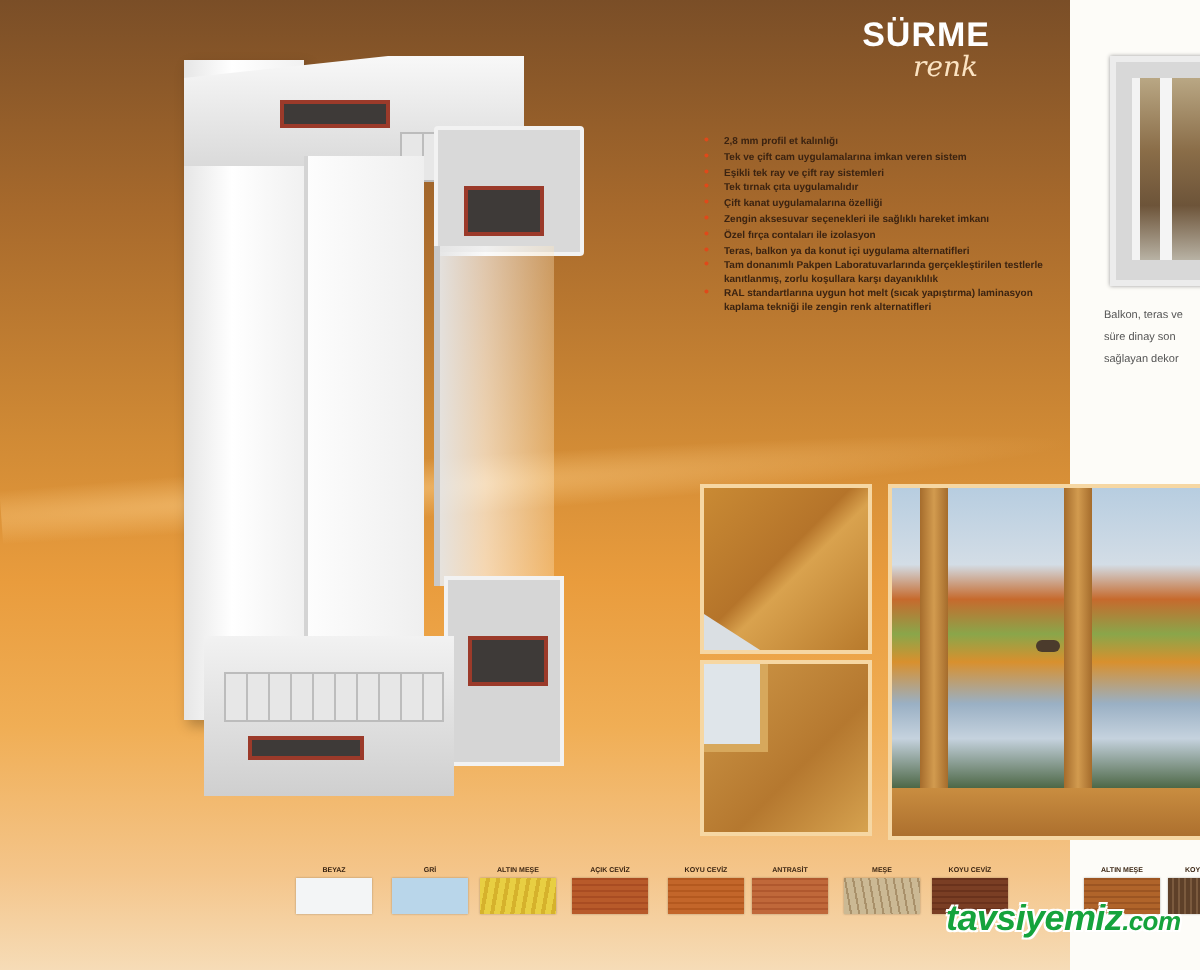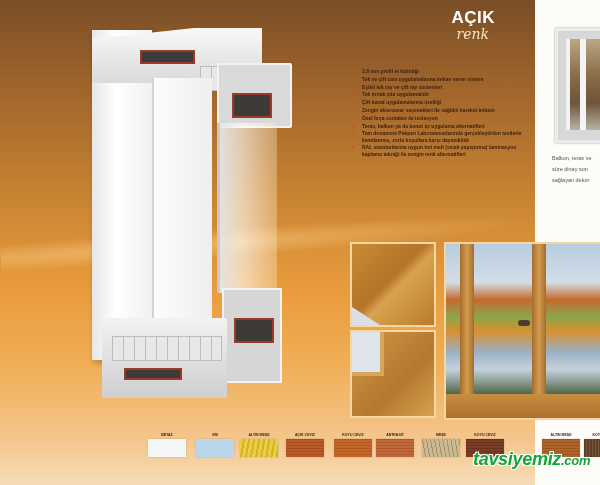--- a/index.html
+++ b/index.html
@@ -94,21 +94,21 @@
     <div class="frame-inner"></div>
     <div class="glass-pane"></div>
     <div class="frame-bottom-sash"></div>
     <div class="reinforcement" style="left:142px;top:300px;width:40px;height:25px;"></div>
     <div class="frame-bottom"></div>
     <div class="chambers" style="left:20px;top:318px;width:110px;height:25px;"></div>
     <div class="reinforcement" style="left:32px;top:350px;width:58px;height:12px;"></div>
   </div>
 
   <div class="title">
-    <div class="main">AÇIK</div>
+    <div class="main">SÜRME</div>
     <div class="sub">renk</div>
   </div>
 
   <ul class="features">
     <li>2,8 mm profil et kalınlığı</li>
     <li>Tek ve çift cam uygulamalarına imkan veren sistem</li>
     <li>Eşikli tek ray ve çift ray sistemleri</li>
     <li>Tek tırnak çıta uygulamalıdır</li>
     <li>Çift kanat uygulamalarına özelliği</li>
     <li>Zengin aksesuvar seçenekleri ile sağlıklı hareket imkanı</li>

